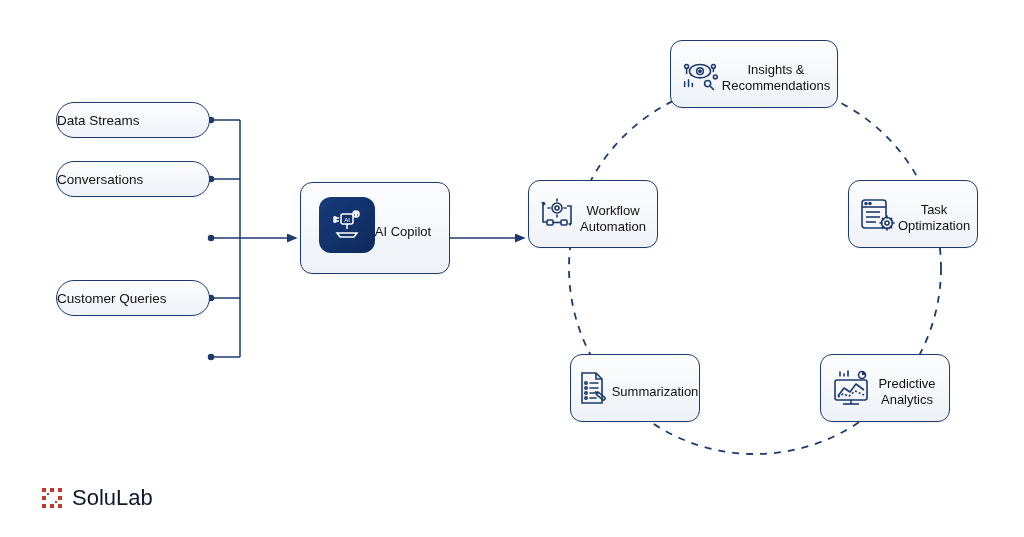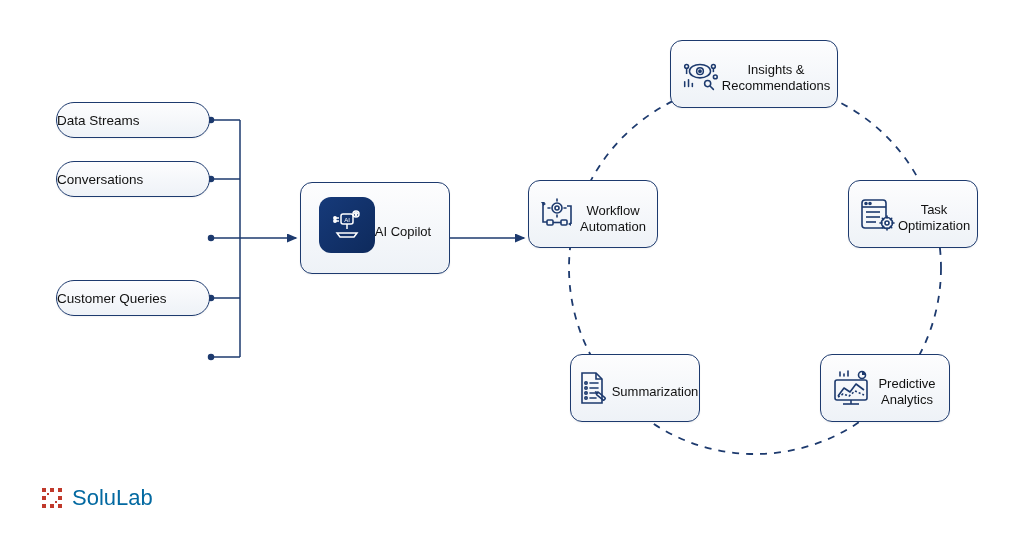--- a/index.html
+++ b/index.html
@@ -79,21 +79,21 @@
   }
   .brand {
     position: absolute;
     left: 40px;
     bottom: 26px;
     display: flex;
     align-items: center;
     gap: 8px;
     font-size: 22px;
     font-weight: 500;
-    color: #0369a1;
+    color: #0f172a;
   }
   .brand-logo {
     width: 24px;
     height: 24px;
   }
 </style>
 </head>
 <body>
 <div class="stage">
 

